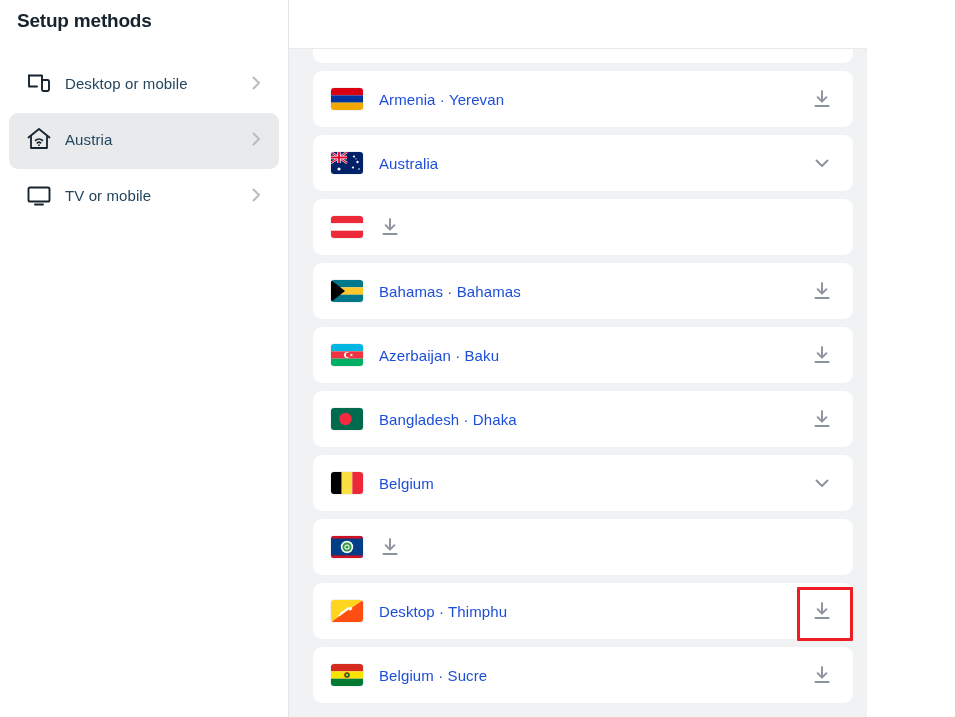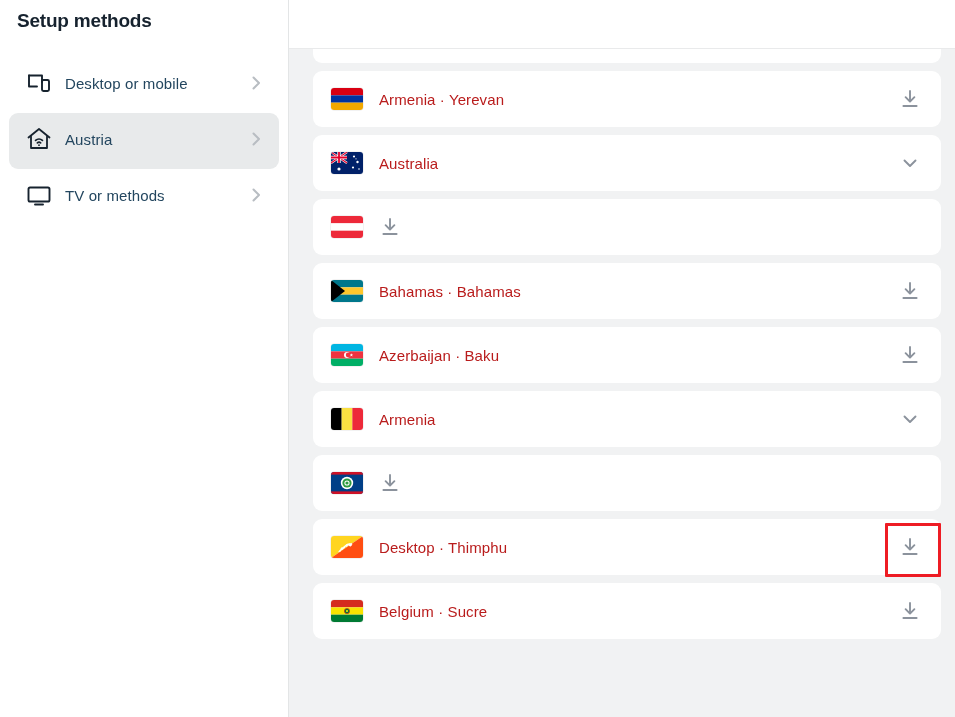--- a/index.html
+++ b/index.html
@@ -2,21 +2,21 @@
 <html><head>
 <meta charset="utf-8">
 <style>
   * { box-sizing: border-box; margin: 0; padding: 0; }
   html, body {
     width: 955px; height: 717px;
     font-family: "Liberation Sans", sans-serif;
     background: #ffffff;
     overflow: hidden;
   }
-  .app { display: flex; width: 955px; height: 717px; }
+  .app { display: flex; width: 867px; height: 717px; }
 
   
   .sidebar {
     width: 289px; height: 717px;
     background: #ffffff;
     border-right: 1px solid #e3e5e6;
     flex: 0 0 289px;
     position: relative;
   }
   .sidebar-title {
@@ -100,21 +100,21 @@
     border-radius: 3px;
     overflow: hidden;
     margin-right: 16px;
     position: relative;
     box-shadow: 0 0 0 0.5px rgba(0,0,0,0.10);
   }
   .flag svg { display: block; width: 32px; height: 22px; }
   .row-label {
     flex: 1 1 auto;
     font-size: 15px;
-    color: #b91c1c;
+    color: #1d4ed8;
     letter-spacing: 0.1px;
     white-space: nowrap;
   }
   .row-action {
     width: 22px; height: 22px;
     flex: 0 0 22px;
     display: flex; align-items: center; justify-content: center;
     color: #8b929c;
     position: relative;
   }
@@ -171,21 +171,21 @@
         </span>
       </div>
 
       <div class="nav-item">
         <span class="nav-icon">
           <svg viewBox="0 0 26 26" width="26" height="26" fill="none" stroke="currentColor" stroke-width="1.9" stroke-linecap="round" stroke-linejoin="round">
             <rect x="2.5" y="5.5" width="21" height="14" rx="1.6"></rect>
             <path d="M9 22.5h8"></path>
           </svg>
         </span>
-        <span class="nav-label">TV or methods</span>
+        <span class="nav-label">TV or mobile</span>
         <span class="nav-chevron">
           <svg viewBox="0 0 16 16" width="16" height="16" fill="none" stroke="currentColor" stroke-width="2" stroke-linecap="round" stroke-linejoin="round">
               <path d="M5.5 2.5L11 8l-5.5 5.5"></path>
             </svg>
         </span>
       </div>
 
     </nav>
   </aside>
 
@@ -288,26 +288,42 @@
               <svg viewBox="0 0 22 22" width="22" height="22" fill="none" stroke="currentColor" stroke-width="1.9" stroke-linecap="round" stroke-linejoin="round">
                 <path d="M11 3v10"></path>
                 <path d="M6.6 9.2L11 13.6l4.4-4.4"></path>
                 <path d="M4.4 18h13.2"></path>
               </svg>
             </span>
           </div>
           <div class="row">
             <span class="flag">
               <svg viewBox="0 0 32 22">
+                <rect width="32" height="22" fill="#006a4e"></rect>
+                <circle cx="14.5" cy="11" r="6.2" fill="#f42a41"></circle>
+              </svg>
+            </span>
+            <span class="row-label">Bangladesh · Dhaka</span>
+            <span class="row-action">
+              <svg viewBox="0 0 22 22" width="22" height="22" fill="none" stroke="currentColor" stroke-width="1.9" stroke-linecap="round" stroke-linejoin="round">
+                <path d="M11 3v10"></path>
+                <path d="M6.6 9.2L11 13.6l4.4-4.4"></path>
+                <path d="M4.4 18h13.2"></path>
+              </svg>
+            </span>
+          </div>
+          <div class="row">
+            <span class="flag">
+              <svg viewBox="0 0 32 22">
                 <rect width="10.67" height="22" fill="#000"></rect>
                 <rect x="10.67" width="10.67" height="22" fill="#fae042"></rect>
                 <rect x="21.34" width="10.66" height="22" fill="#ed2939"></rect>
               </svg>
             </span>
-            <span class="row-label">Armenia</span>
+            <span class="row-label">Belgium</span>
             <span class="row-action">
               <svg viewBox="0 0 22 22" width="22" height="22" fill="none" stroke="currentColor" stroke-width="1.9" stroke-linecap="round" stroke-linejoin="round">
                 <path d="M5.5 8.5L11 14l5.5-5.5"></path>
               </svg>
             </span>
           </div>
           <div class="row">
             <span class="flag">
               <svg viewBox="0 0 32 22">
                 <rect width="32" height="22" fill="#003f87"></rect>

